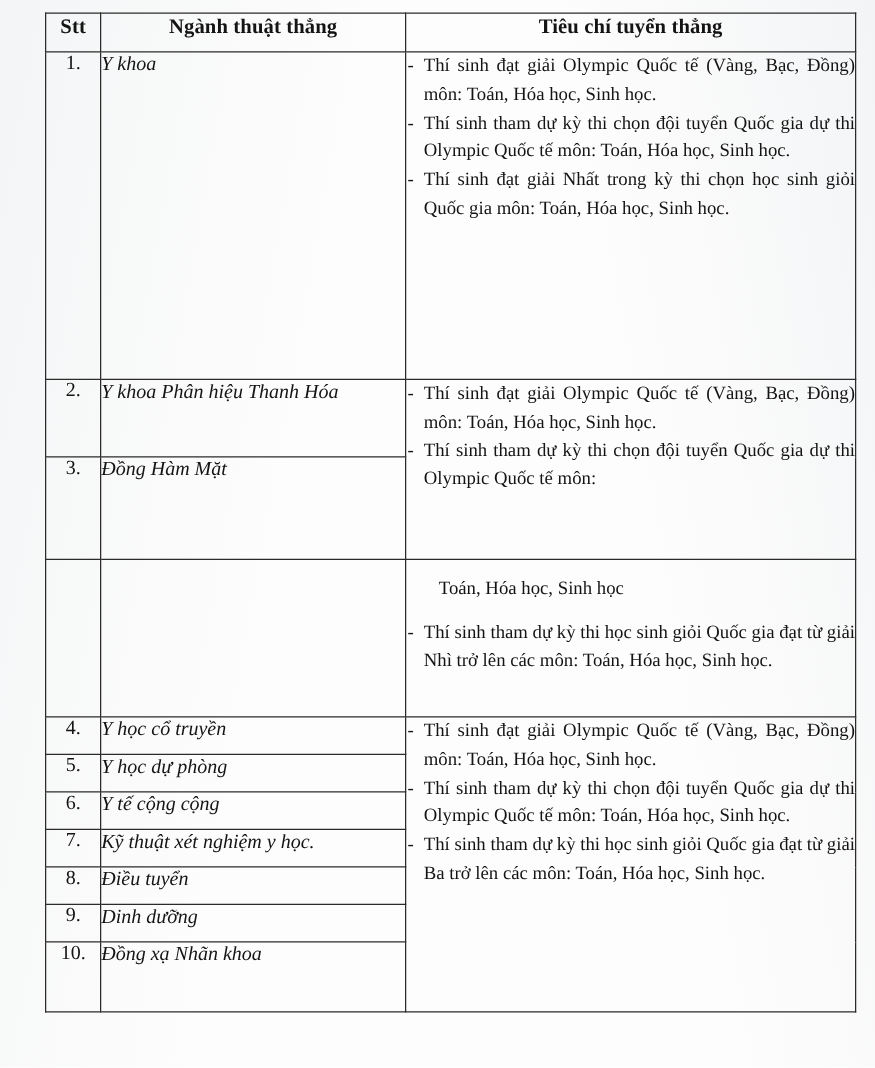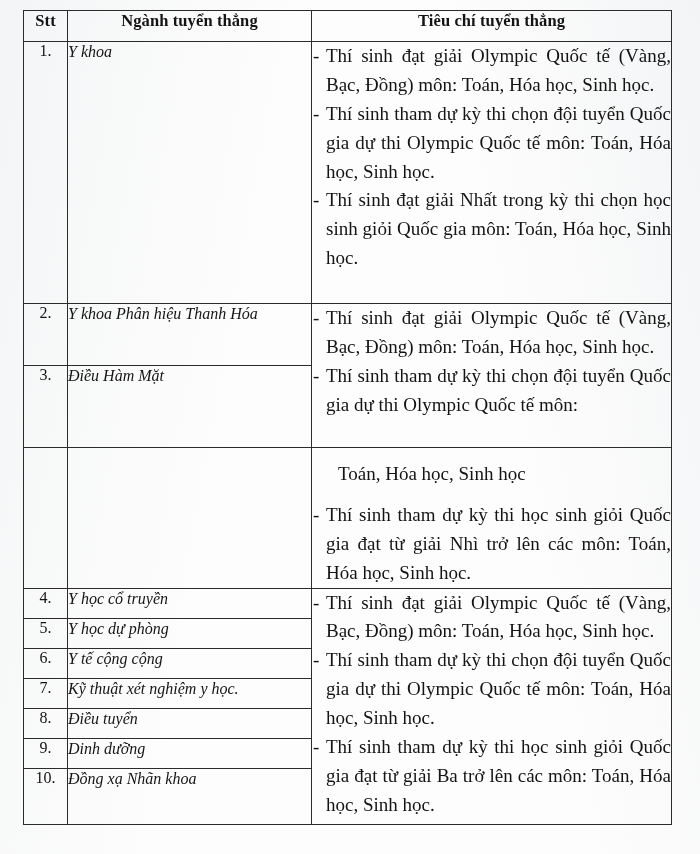--- a/index.html
+++ b/index.html
@@ -16,21 +16,21 @@
     position:absolute;inset:0;
     background:
       linear-gradient(100deg, rgba(236,238,240,.55) 0%, rgba(255,255,255,0) 35%),
       linear-gradient(260deg, rgba(234,236,239,.5) 0%, rgba(255,255,255,0) 30%),
       #fdfdfd;
   }
   #sheet{position:absolute;inset:0;}
 
   .tbl{
     position:absolute;
-    left:23px; top:10px;
+    left:36px; top:10px;
     width:648px;
     border-collapse:collapse;
     table-layout:fixed;
     border-radius:15px;
   }
   .tbl td,.tbl th{
     border:1px solid #2b2b2b;
     padding:0;
     vertical-align:top;
     background:transparent;
@@ -61,21 +61,21 @@
     line-height:1.28;
     padding:3px 6px 3px 9px;
     vertical-align:middle;
     hyphens:none;
     font-style:italic;
   }
   .major.just{ text-align:justify; text-align-last:left; }
 
   
   .crit{
-    font-size:19px;
+    font-size:15px;
     line-height:1.52;
     padding:4px 5px 4px 7px;
     vertical-align:top;
   }
   .crit .bullet{
     display:block;
     position:relative;
     padding-left:14px;
     text-align:justify;
     text-align-last:left;
@@ -111,21 +111,21 @@
   <table class="tbl">
     <colgroup>
       <col class="c-stt">
       <col class="c-major">
       <col class="c-crit">
     </colgroup>
 
     <thead>
       <tr>
         <th class="hd">Stt</th>
-        <th class="hd">Ngành tuyển thẳng</th>
+        <th class="hd">Ngành thuật thẳng</th>
         <th class="hd">Tiêu chí tuyển thẳng</th>
       </tr>
     </thead>
 
     <tbody>
 
       <tr class="r-tall">
         <td class="stt">1.</td>
         <td class="major">Y khoa</td>
         <td class="crit">
@@ -139,21 +139,21 @@
         <td class="stt">2.</td>
         <td class="major just">Y khoa Phân hiệu Thanh Hóa</td>
         <td class="crit" rowspan="2">
           <span class="bullet">Thí sinh đạt giải Olympic Quốc tế (Vàng, Bạc, Đồng) môn: Toán, Hóa học, Sinh học.</span>
           <span class="bullet">Thí sinh tham dự kỳ thi chọn đội tuyển Quốc gia dự thi Olympic Quốc tế môn:</span>
         </td>
       </tr>
 
       <tr class="r3">
         <td class="stt">3.</td>
-        <td class="major">Điều Hàm Mặt</td>
+        <td class="major">Đồng Hàm Mặt</td>
       </tr>
 
       <tr class="r-gap">
         <td class="stt"></td>
         <td class="major"></td>
         <td class="crit">
           <span class="plain">Toán, Hóa học, Sinh học</span>
           <span class="bullet">Thí sinh tham dự kỳ thi học sinh giỏi Quốc gia đạt từ giải Nhì trở lên các môn: Toán, Hóa học, Sinh học.</span>
         </td>
       </tr>

